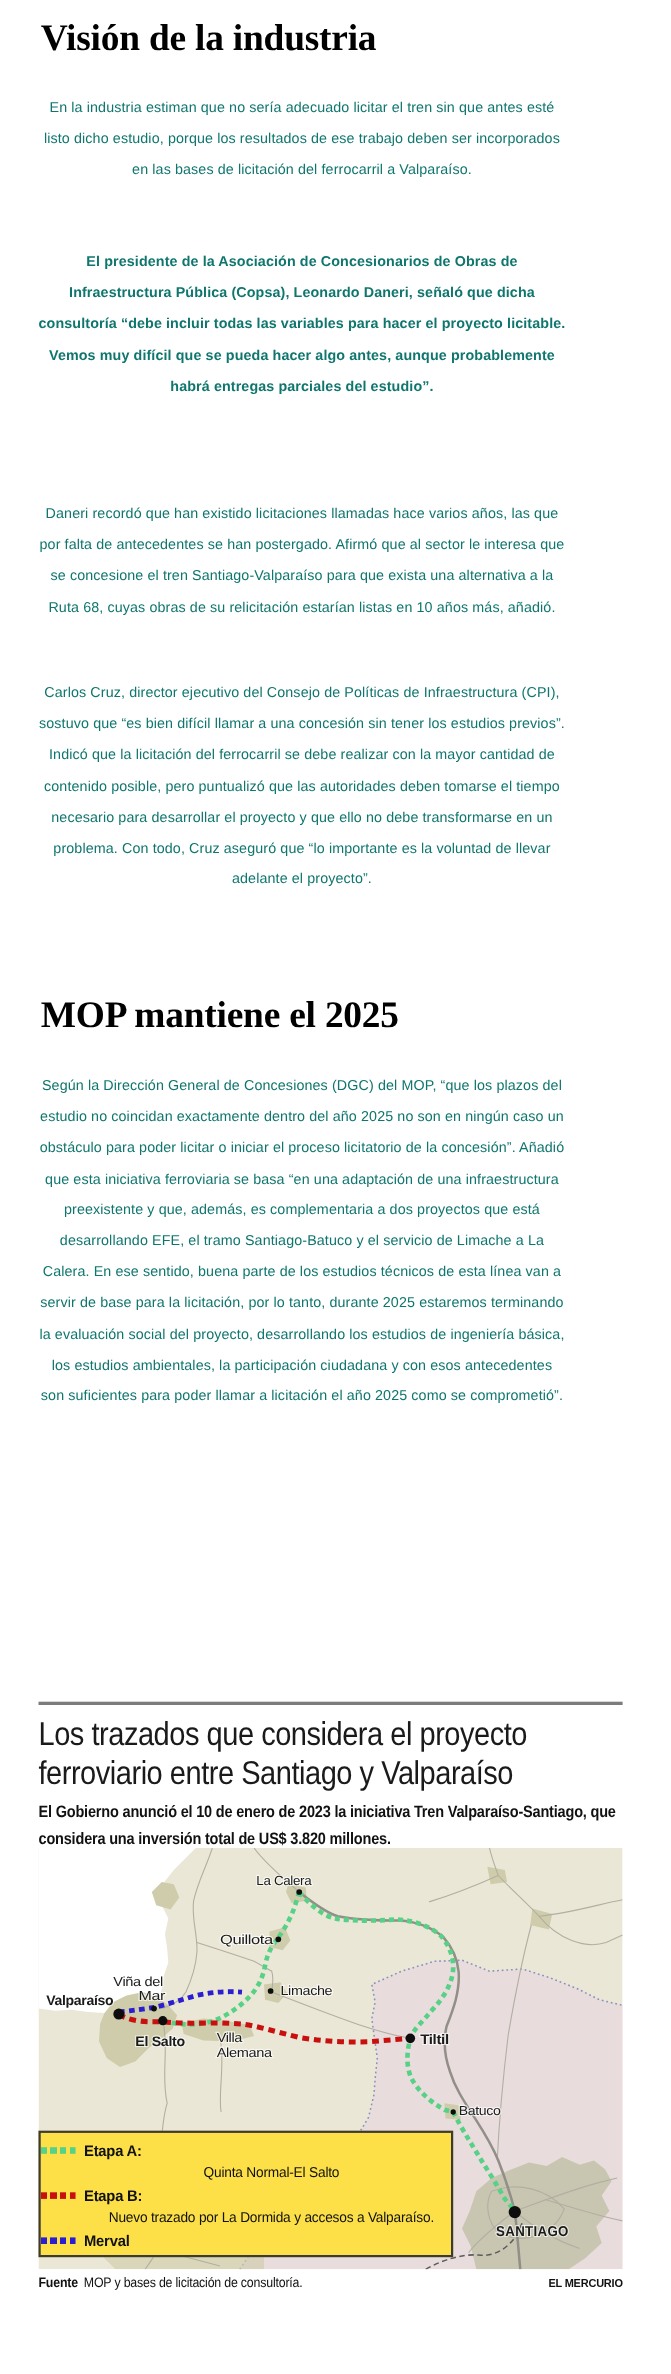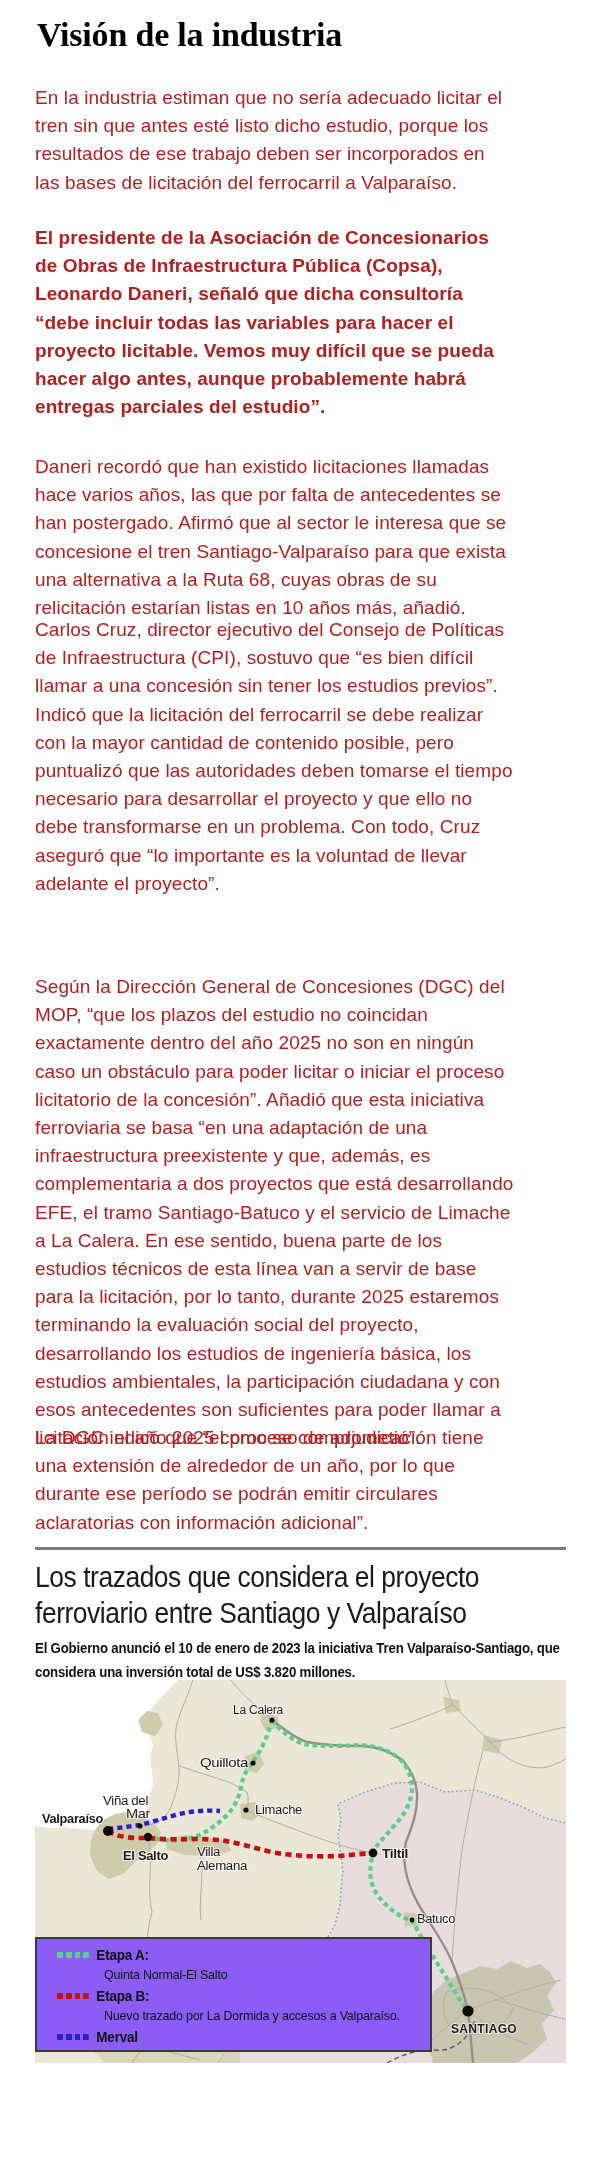--- a/index.html
+++ b/index.html
@@ -1,37 +1,37 @@
 <!DOCTYPE html>
 <html><head>
 <meta charset="utf-8">
 <style>
   html,body{margin:0;padding:0;background:#fff;}
   .page{position:relative;width:610px;height:2144px;background:#fff;overflow:hidden;
         font-family:"Liberation Sans",sans-serif;color:#000;}
   .h-serif{position:absolute;left:37px;margin:0;font-family:"Liberation Serif",serif;
         font-weight:700;font-size:34px;line-height:42px;letter-spacing:-0.2px;color:#000;}
-  .para{position:absolute;left:35px;width:479px;margin:0;font-size:19px;line-height:28.2px;
-        letter-spacing:0.1px;color:#b91c1c;}
+  .para{position:absolute;left:35px;width:479px;margin:0;font-size:13px;line-height:28.2px;
+        letter-spacing:0.1px;color:#0f766e;text-align:center;}
   .infographic{position:absolute;left:35px;top:1547px;width:531px;height:560px;}
   .divider{position:absolute;left:0;top:0;width:531px;height:2.5px;background:#7c7c7c;}
   .ig-title{position:absolute;left:0;top:12px;width:604px;margin:0;font-weight:400;
         font-size:30px;line-height:36px;letter-spacing:-0.5px;color:#1a1a1a;
         transform:scaleX(0.88);transform-origin:0 0;}
   .ig-sub{position:absolute;left:0;top:89px;width:604px;margin:0;font-weight:700;
         font-size:15px;line-height:24px;letter-spacing:-0.2px;color:#111;
         transform:scaleX(0.88);transform-origin:0 0;}
   .map-wrap{position:absolute;left:0;top:133px;width:531px;height:383px;text-align:right;}
   .map-wrap svg{display:block;}
   .lbl{font-family:"Liberation Sans",sans-serif;font-size:12px;fill:#1b1b1b;
         letter-spacing:-0.3px;paint-order:stroke;stroke:rgba(255,255,255,0.65);stroke-width:2px;}
   .lbl-b{font-weight:700;font-size:12.5px;}
   .lbl-cap{font-weight:700;font-size:13px;letter-spacing:0.3px;}
-  .legend{position:absolute;left:0;top:390px;width:373px;height:105px;background:#8b5cf6;
-        border:2px solid #3a3a3a;padding:6px 0 0 20px;box-sizing:content-box;z-index:3;}
+  .legend{position:absolute;left:0;top:390px;width:373px;height:105px;background:#fde047;
+        border:2px solid #3a3a3a;padding:6px 0 0 0;box-sizing:content-box;z-index:3;text-align:center;}
   .lg-inner{transform:scaleX(0.96);transform-origin:0 0;width:104%;}
   .lg-row{display:flex;align-items:center;gap:8px;height:20px;}
   .sw{width:33px;height:6.5px;flex:none;}
   .sw-green{background:repeating-linear-gradient(90deg,#57d186 0 6px,transparent 6px 9.2px);}
   .sw-red{background:repeating-linear-gradient(90deg,#c8100f 0 6px,transparent 6px 9.2px);}
   .sw-blue{background:repeating-linear-gradient(90deg,#2a1ed0 0 6px,transparent 6px 9.2px);}
   .lg-label{font-weight:700;font-size:14px;letter-spacing:-0.2px;color:#111;}
   .lg-detail{margin:1px 0 2px 49px;font-size:13px;letter-spacing:-0.2px;line-height:18px;color:#111;}
   .ig-footer{position:absolute;left:0;top:521px;width:531px;display:flex;
         justify-content:space-between;align-items:baseline;}
@@ -45,23 +45,23 @@
 
 <div class="page">
 
   <h1 class="h-serif" style="top:14px;">Visión de la industria</h1>
 
   <p class="para" style="top:84px;">En la industria estiman que no sería adecuado licitar el tren sin que antes esté listo dicho estudio, porque los resultados de ese trabajo deben ser incorporados en las bases de licitación del ferrocarril a Valparaíso.</p>
   <p class="para" style="top:224px;font-weight:bold;">El presidente de la Asociación de Concesionarios de Obras de Infraestructura Pública (Copsa), Leonardo Daneri, señaló que dicha consultoría “debe incluir todas las variables para hacer el proyecto licitable. Vemos muy difícil que se pueda hacer algo antes, aunque probablemente habrá entregas parciales del estudio”.</p>
   <p class="para" style="top:420px;margin-top:33px;">Daneri recordó que han existido licitaciones llamadas hace varios años, las que por falta de antecedentes se han postergado. Afirmó que al sector le interesa que se concesione el tren Santiago-Valparaíso para que exista una alternativa a la Ruta 68, cuyas obras de su relicitación estarían listas en 10 años más, añadió.</p>
   <p class="para" style="top:616px;">Carlos Cruz, director ejecutivo del Consejo de Políticas de Infraestructura (CPI), sostuvo que “es bien difícil llamar a una concesión sin tener los estudios previos”. Indicó que la licitación del ferrocarril se debe realizar con la mayor cantidad de contenido posible, pero puntualizó que las autoridades deben tomarse el tiempo necesario para desarrollar el proyecto y que ello no debe transformarse en un problema. Con todo, Cruz aseguró que “lo importante es la voluntad de llevar adelante el proyecto”.</p>
 
+  <h1 class="h-serif" style="top:903px;">MOP mantiene el 2025</h1>
 
   <p class="para" style="top:973px;">Según la Dirección General de Concesiones (DGC) del MOP, “que los plazos del estudio no coincidan exactamente dentro del año 2025 no son en ningún caso un obstáculo para poder licitar o iniciar el proceso licitatorio de la concesión”. Añadió que esta iniciativa ferroviaria se basa “en una adaptación de una infraestructura preexistente y que, además, es complementaria a dos proyectos que está desarrollando EFE, el tramo Santiago-Batuco y el servicio de Limache a La Calera. En ese sentido, buena parte de los estudios técnicos de esta línea van a servir de base para la licitación, por lo tanto, durante 2025 estaremos terminando la evaluación social del proyecto, desarrollando los estudios de ingeniería básica, los estudios ambientales, la participación ciudadana y con esos antecedentes son suficientes para poder llamar a licitación el año 2025 como se comprometió”.</p>
-  <p class="para" style="top:1424px;">La DGC indicó que “el proceso de adjudicación tiene una extensión de alrededor de un año, por lo que durante ese período se podrán emitir circulares aclaratorias con información adicional”.</p>
 
   <div class="infographic">
     <div class="divider"></div>
 
     <h2 class="ig-title">Los trazados que considera el proyecto ferroviario entre Santiago y Valparaíso</h2>
     <p class="ig-sub">El Gobierno anunció el 10 de enero de 2023 la iniciativa Tren Valparaíso-Santiago, que considera una inversión total de US$ 3.820 millones.</p>
 
     <div class="map-wrap">
       <svg width="531" height="383" viewBox="0 0 531 383" xmlns="http://www.w3.org/2000/svg">
 
@@ -162,15 +162,21 @@
           <span class="lg-label">Etapa B:</span>
         </div>
         <div class="lg-detail">Nuevo trazado por La Dormida y accesos a Valparaíso.</div>
         <div class="lg-row">
           <span class="sw sw-blue"></span>
           <span class="lg-label">Merval</span>
         </div>
       </div>
     </div>
 
+    <div class="ig-footer">
+      <div class="src">
+        <b>Fuente</b><span>MOP y bases de licitación de consultoría.</span>
+      </div>
+      <div class="credit">EL MERCURIO</div>
+    </div>
   </div>
 
 </div>
 
 </body></html>

